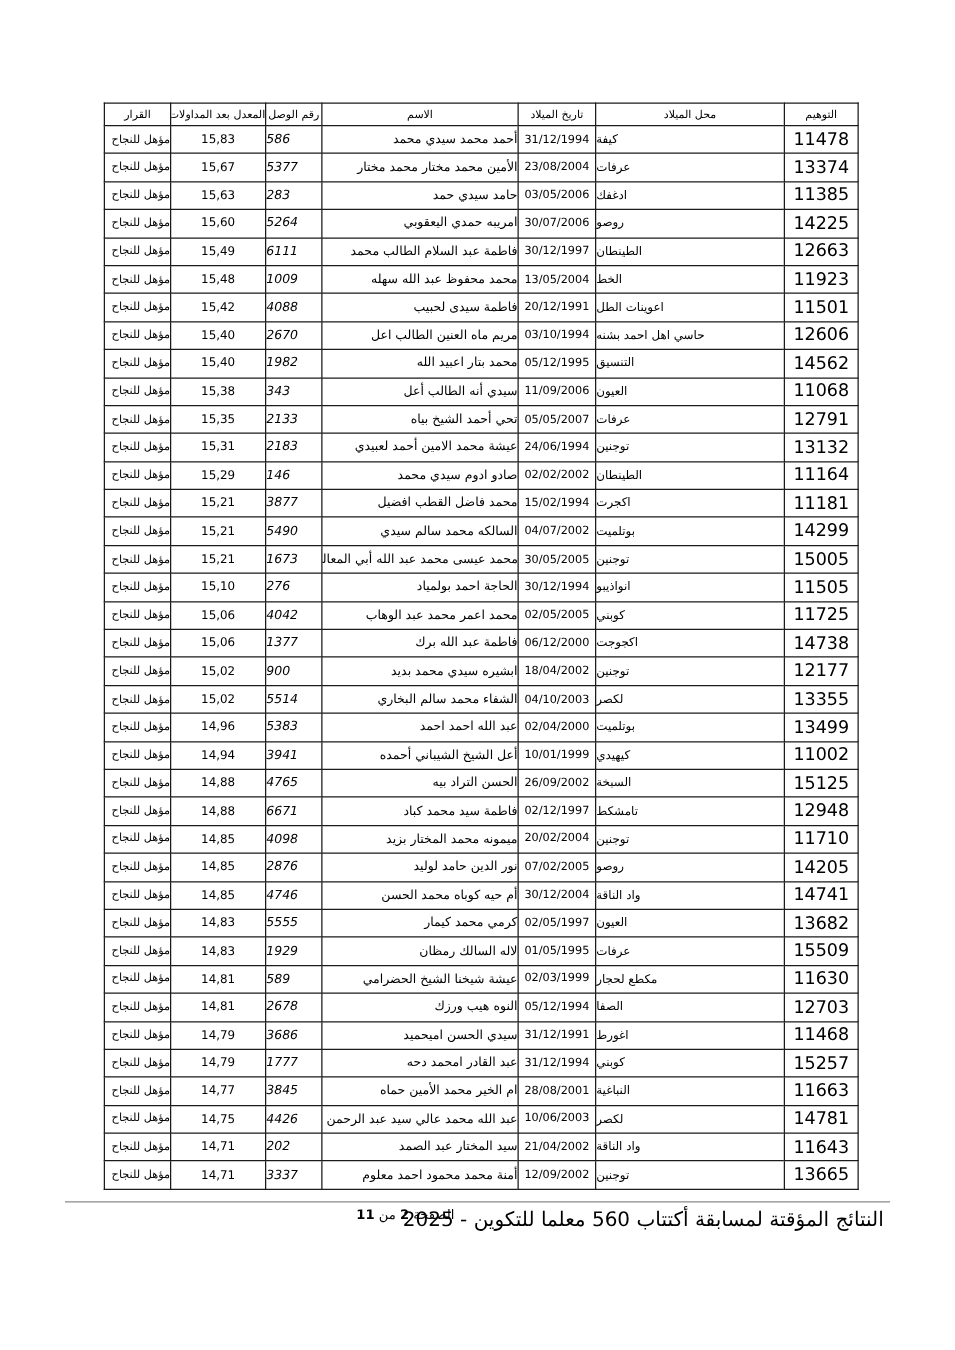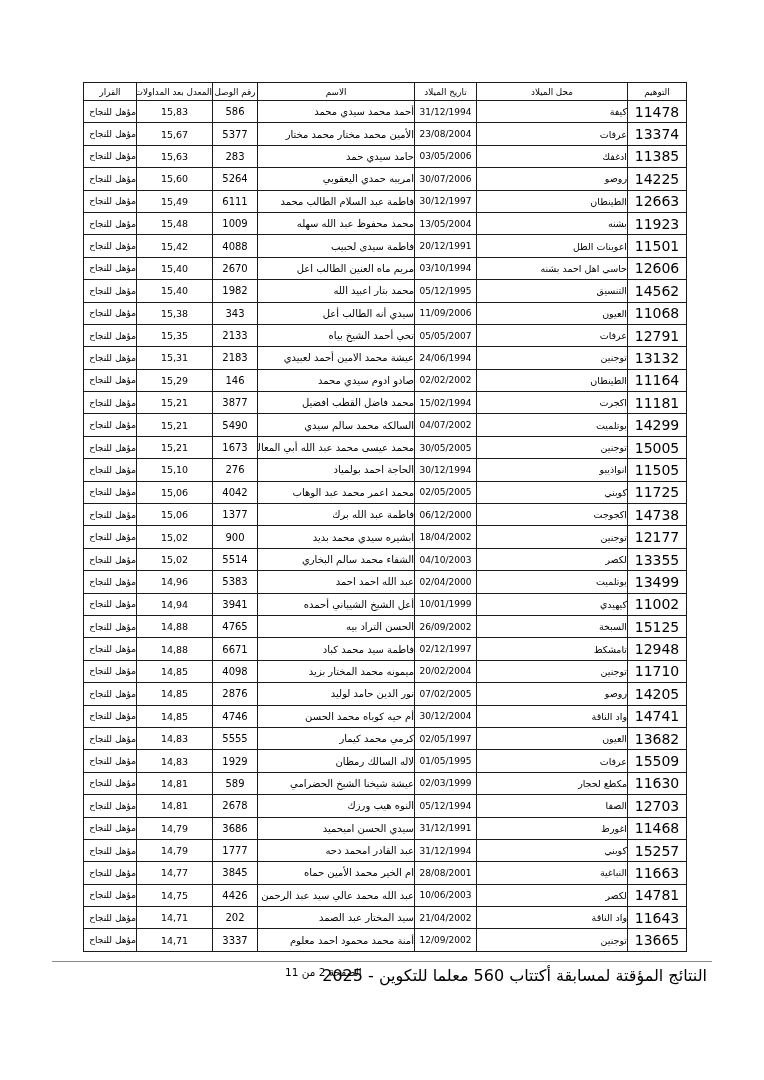--- a/index.html
+++ b/index.html
@@ -12,30 +12,30 @@
   table.results th, table.results td{
     border:1px solid #1b1b1b;overflow:hidden;white-space:nowrap;
     vertical-align:middle;padding:0;
   }
   thead tr{height:18px;}
   tbody tr{height:22.4px;}
   th{font-weight:400;font-size:8.8px;text-align:center;padding:0 4px;}
   th.h-center{text-align:center;padding:0 1px;}
   td{font-size:10px;}
   .c-id{direction:ltr;text-align:center;font-size:14px;}
-  .c-place{text-align:right;padding-right:5px;font-size:9.5px;margin-top:20px;}
+  .c-place{text-align:left;padding-right:5px;font-size:9.5px;margin-top:20px;}
   .c-date{direction:ltr;text-align:center;font-size:9px;}
   .c-name{text-align:right;padding-right:5px;font-size:10px;}
-  .c-receipt{direction:ltr;text-align:center;padding-left:4px;font-size:10px;}
+  .c-receipt{direction:ltr;text-align:left;padding-left:4px;font-size:10px;font-style:italic;}
   .c-avg{direction:ltr;text-align:center;font-size:9.5px;}
   .c-decision{text-align:right;font-size:9px;}
   .footer-line{position:absolute;top:961px;left:52px;width:660px;border-top:1px solid #8a8a8a;}
   .footer-title{position:absolute;top:966px;right:57px;font-size:16px;direction:rtl;}
   .page-indicator{position:absolute;top:966px;left:285px;font-size:10.5px;direction:rtl;}
-  .page-indicator b{font-weight:400;}
+  .page-indicator b{font-weight:700;}
 </style>
 </head>
 <body>
 
 <div class="page">
 
   <div class="table-wrap">
     <table class="results">
       <colgroup>
         <col style="width:59px">
@@ -98,21 +98,21 @@
             <td class="c-id">12663</td>
             <td class="c-place">الطينطان</td>
             <td class="c-date">30/12/1997</td>
             <td class="c-name">فاطمة عبد السلام الطالب محمد</td>
             <td class="c-receipt">6111</td>
             <td class="c-avg">15,49</td>
             <td class="c-decision">مؤهل للنجاح</td>
           </tr>
           <tr>
             <td class="c-id">11923</td>
-            <td class="c-place">بشنه</td>
+            <td class="c-place">الخط</td>
             <td class="c-date">13/05/2004</td>
             <td class="c-name">محمد محفوظ عبد الله سهله</td>
             <td class="c-receipt">1009</td>
             <td class="c-avg">15,48</td>
             <td class="c-decision">مؤهل للنجاح</td>
           </tr>
           <tr>
             <td class="c-id">11501</td>
             <td class="c-place">اعوينات الطل</td>
             <td class="c-date">20/12/1991</td>

